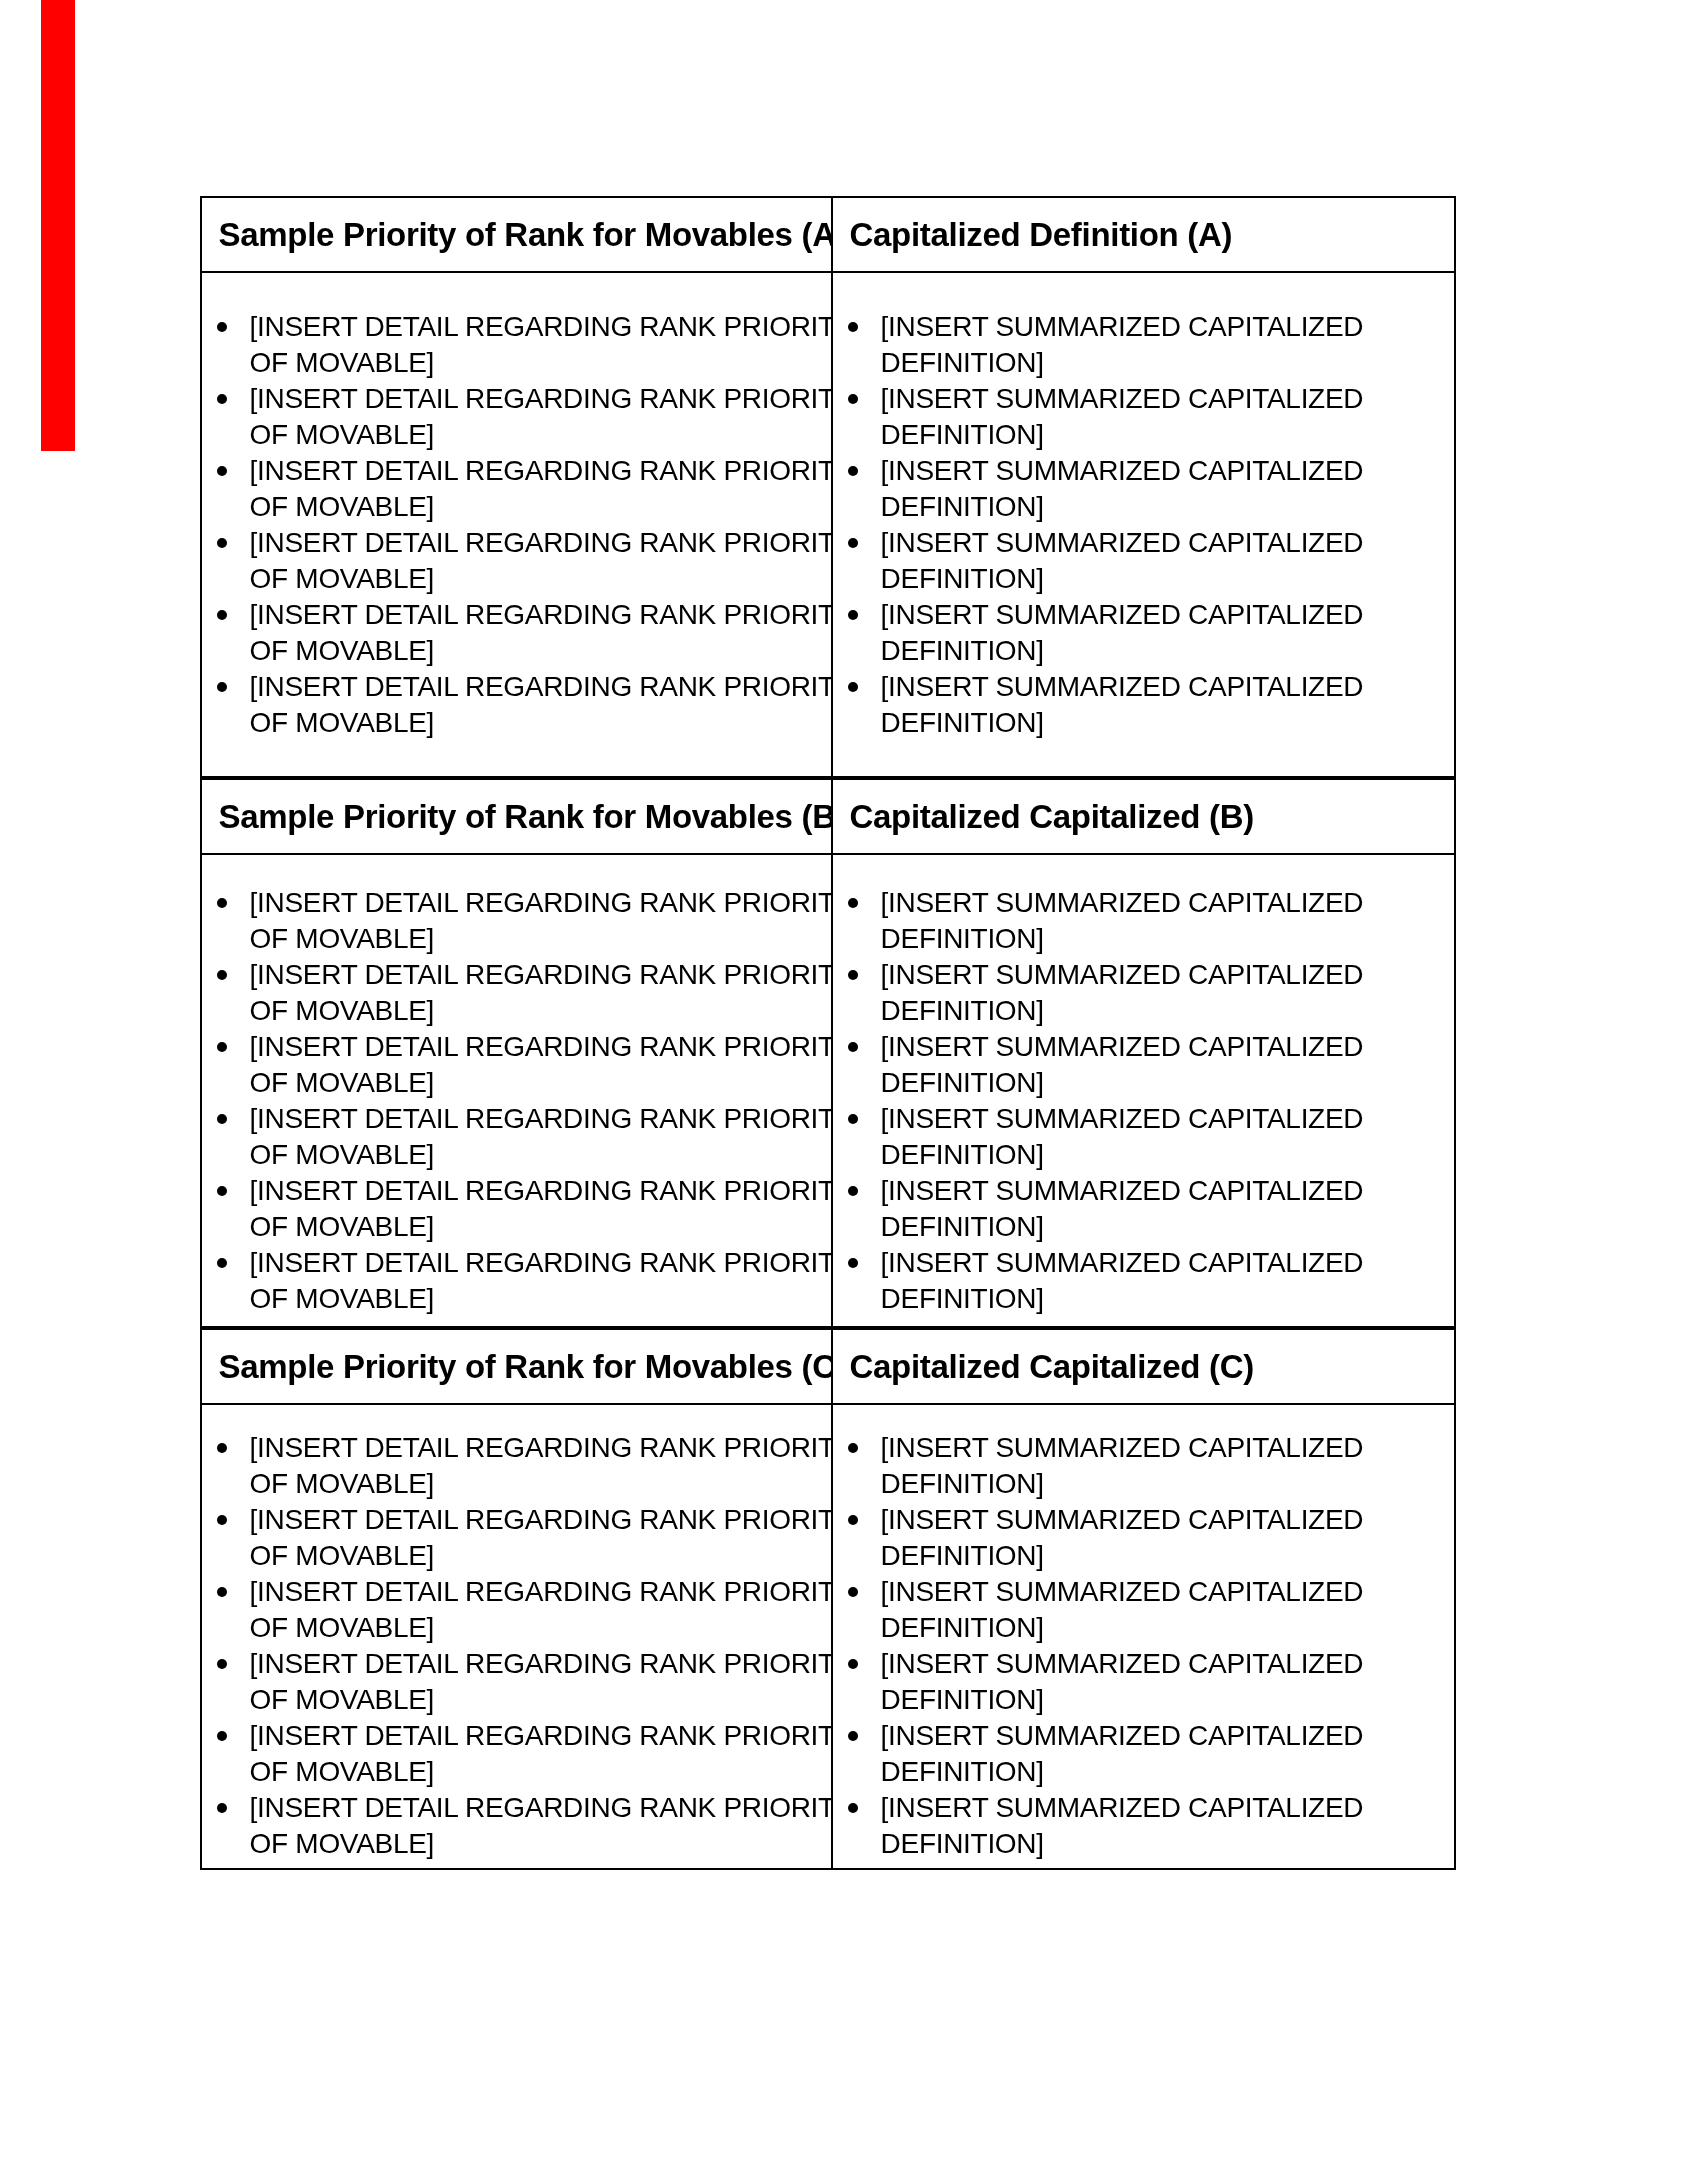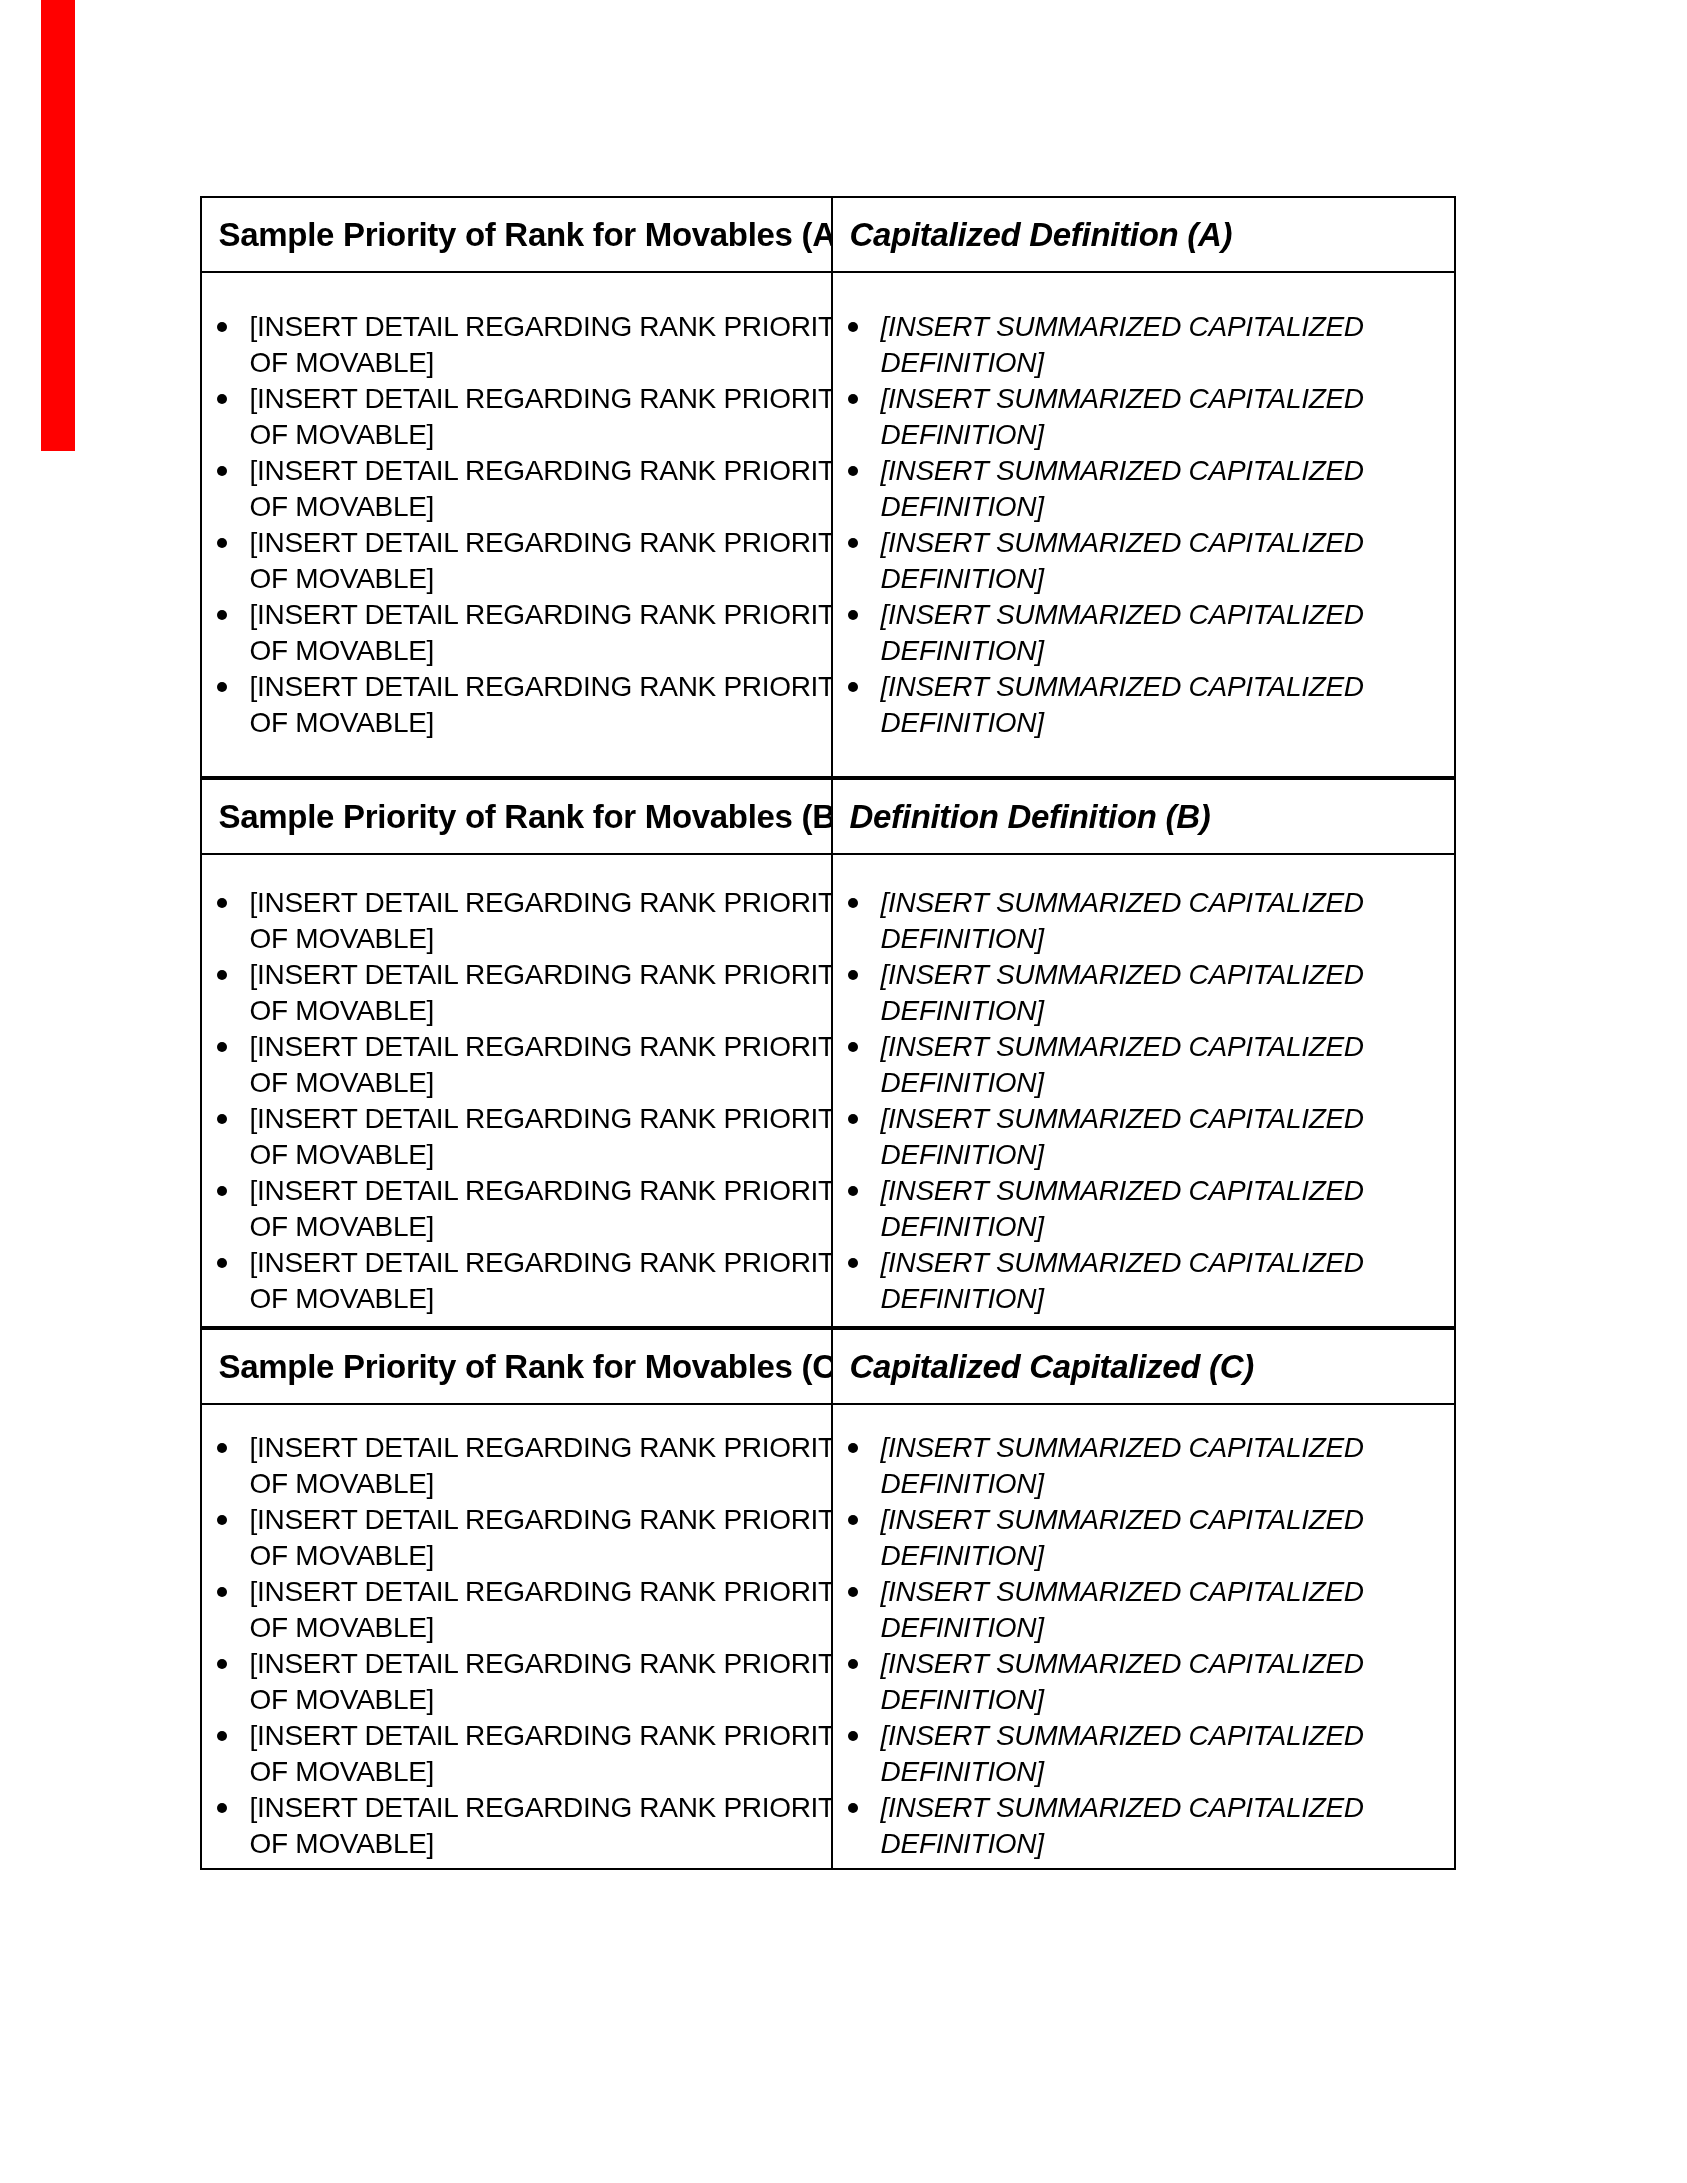--- a/index.html
+++ b/index.html
@@ -51,21 +51,21 @@
     letter-spacing: -0.3px;
     white-space: nowrap;
     overflow: hidden;
   }
   .body-row { display: flex; }
   .cell-left {
     width: 631px;
     flex: 0 0 631px;
     border-right: 2px solid #000000;
   }
-  .cell-right { flex: 1 1 auto; min-width: 0; font-style: italic; }
+  .cell-right { flex: 1 1 auto; min-width: 0; }
   .body-cell { overflow: hidden; }
   .sec-a .body-cell { height: 503px; padding-top: 36px; }
   .sec-b .body-cell { height: 471px; padding-top: 30px; }
   .sec-c .body-cell { height: 463px; padding-top: 25px; }
   ul.blist { list-style: none; }
   li.item {
     display: flex;
     align-items: flex-start;
     padding-left: 14.6px;
   }
@@ -193,21 +193,21 @@
                 </span>
               </li>
             </ul>
         </div>
       </div>
     </div>
 
     <div class="section sec-b">
       <div class="hdr-row">
         <div class="hdr-cell cell-left">Sample Priority of Rank for Movables (B)</div>
-        <div class="hdr-cell cell-right">Definition Definition (B)</div>
+        <div class="hdr-cell cell-right">Capitalized Capitalized (B)</div>
       </div>
       <div class="body-row">
         <div class="body-cell cell-left">
           <ul class="blist">
               <li class="item">
                 <span class="blt"></span>
                 <span class="txt">
                   <span class="bl">[INSERT DETAIL REGARDING RANK PRIORITY</span>
                   <span class="bl">OF MOVABLE]</span>
                 </span>

